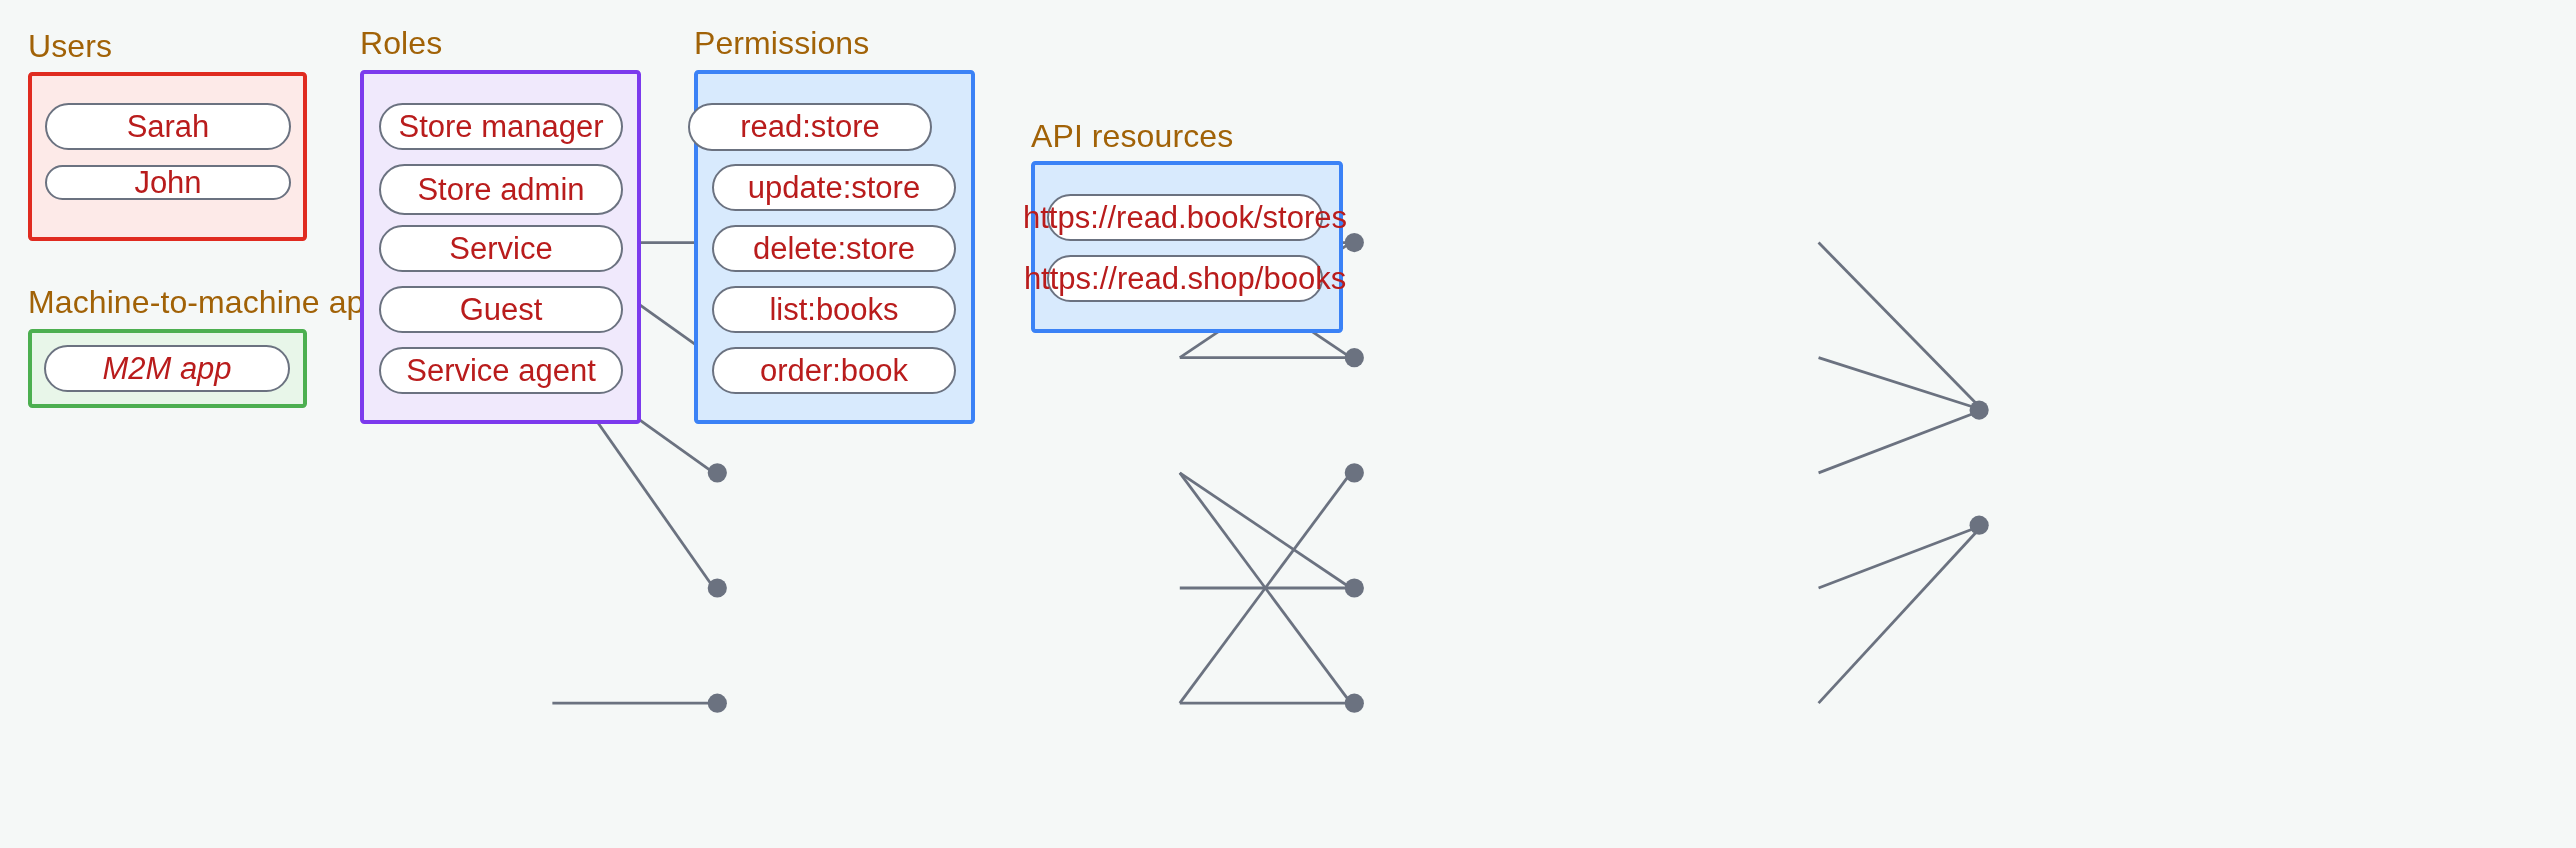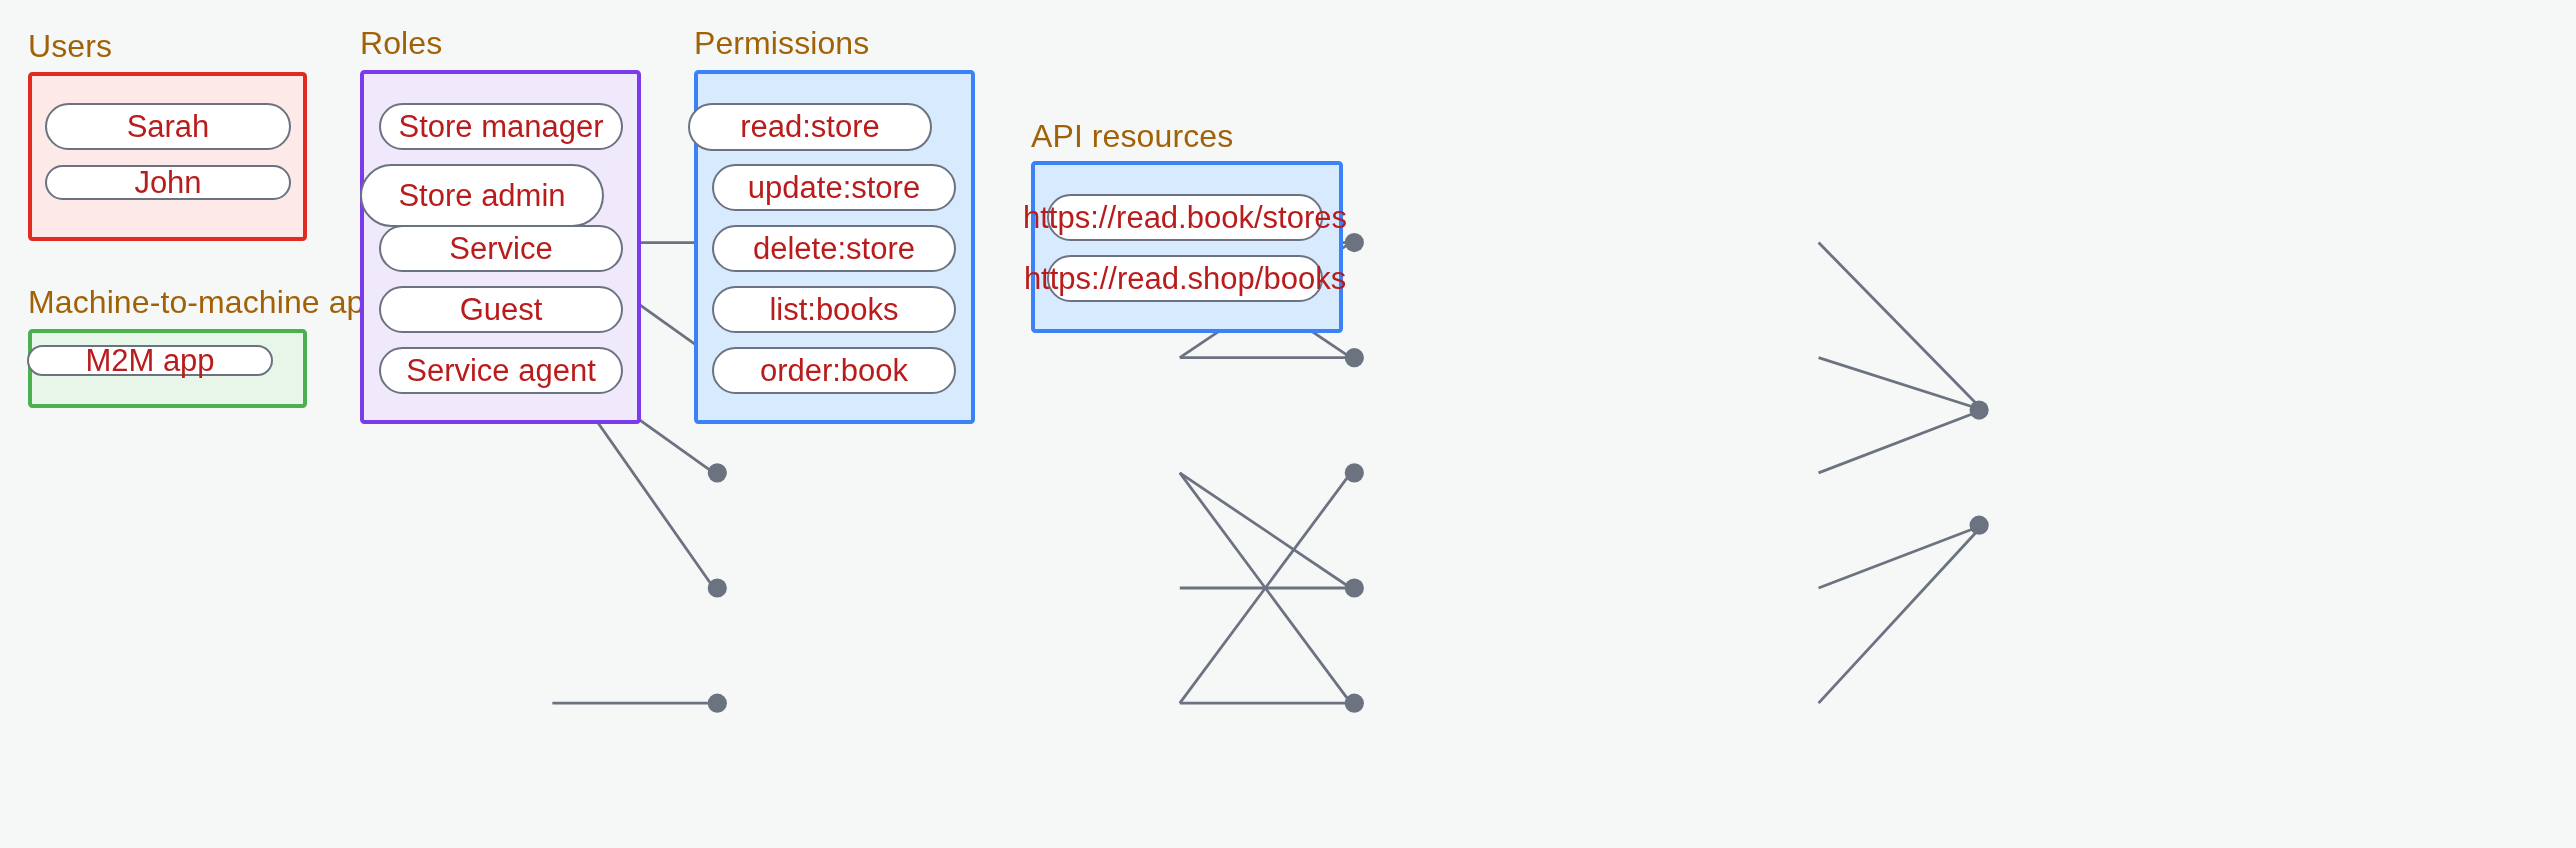--- a/index.html
+++ b/index.html
@@ -51,28 +51,28 @@
   #users-title{left:28px;top:30px;}
   #users-box{left:28px;top:72px;width:279px;height:169px;
     border-color:#e02b20;background:#fdeae8;}
   #node-sarah{left:45px;top:103px;width:246px;height:47px;}
   #node-john{left:45px;top:165px;width:246px;height:35px;}
 
   
   #m2m-title{left:28px;top:286px;}
   #m2m-box{left:28px;top:329px;width:279px;height:79px;
     border-color:#4caf50;background:#e8f6e9;}
-  #node-m2m{left:27px;top:345px;width:246px;height:31px;}
+  #node-m2m{left:44px;top:345px;width:246px;height:47px;font-style:italic;}
 
   
   #roles-title{left:360px;top:27px;}
   #roles-box{left:360px;top:70px;width:281px;height:354px;
     border-color:#7c3aed;background:#f0e9fc;}
   #node-storemanager{left:379px;top:103px;width:244px;height:47px;}
-  #node-storeadmin{left:360px;top:164px;width:244px;height:63px;}
+  #node-storeadmin{left:379px;top:164px;width:244px;height:51px;}
   #node-customer{left:379px;top:225px;width:244px;height:47px;}
   #node-guest{left:379px;top:286px;width:244px;height:47px;}
   #node-serviceagent{left:379px;top:347px;width:244px;height:47px;}
 
   
   #perms-title{left:694px;top:27px;}
   #perms-box{left:694px;top:70px;width:281px;height:354px;
     border-color:#3b82f6;background:#d8eafd;}
   #node-readstore{left:688px;top:103px;width:244px;height:48px;}
   #node-updatestore{left:712px;top:164px;width:244px;height:47px;}

